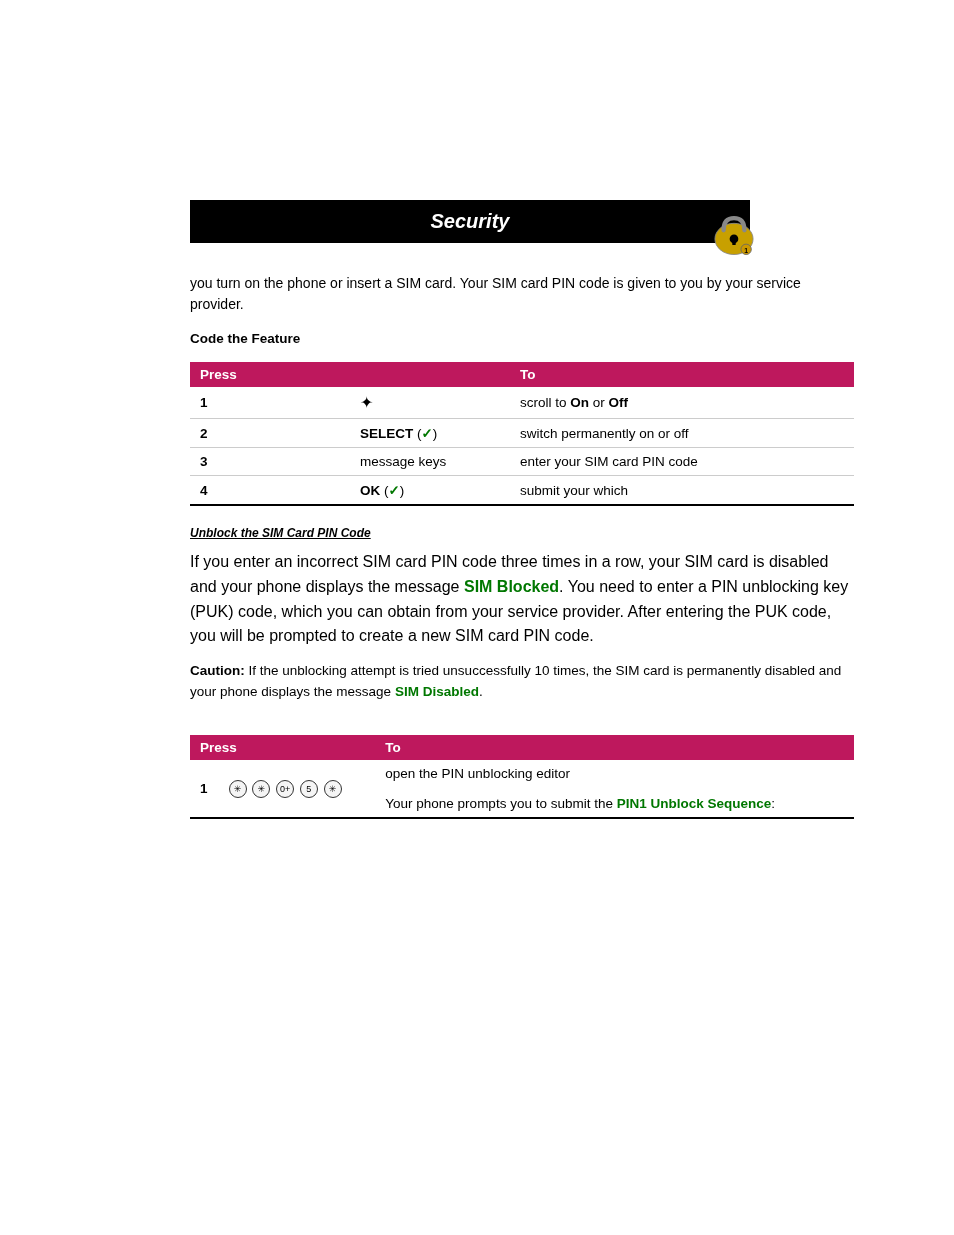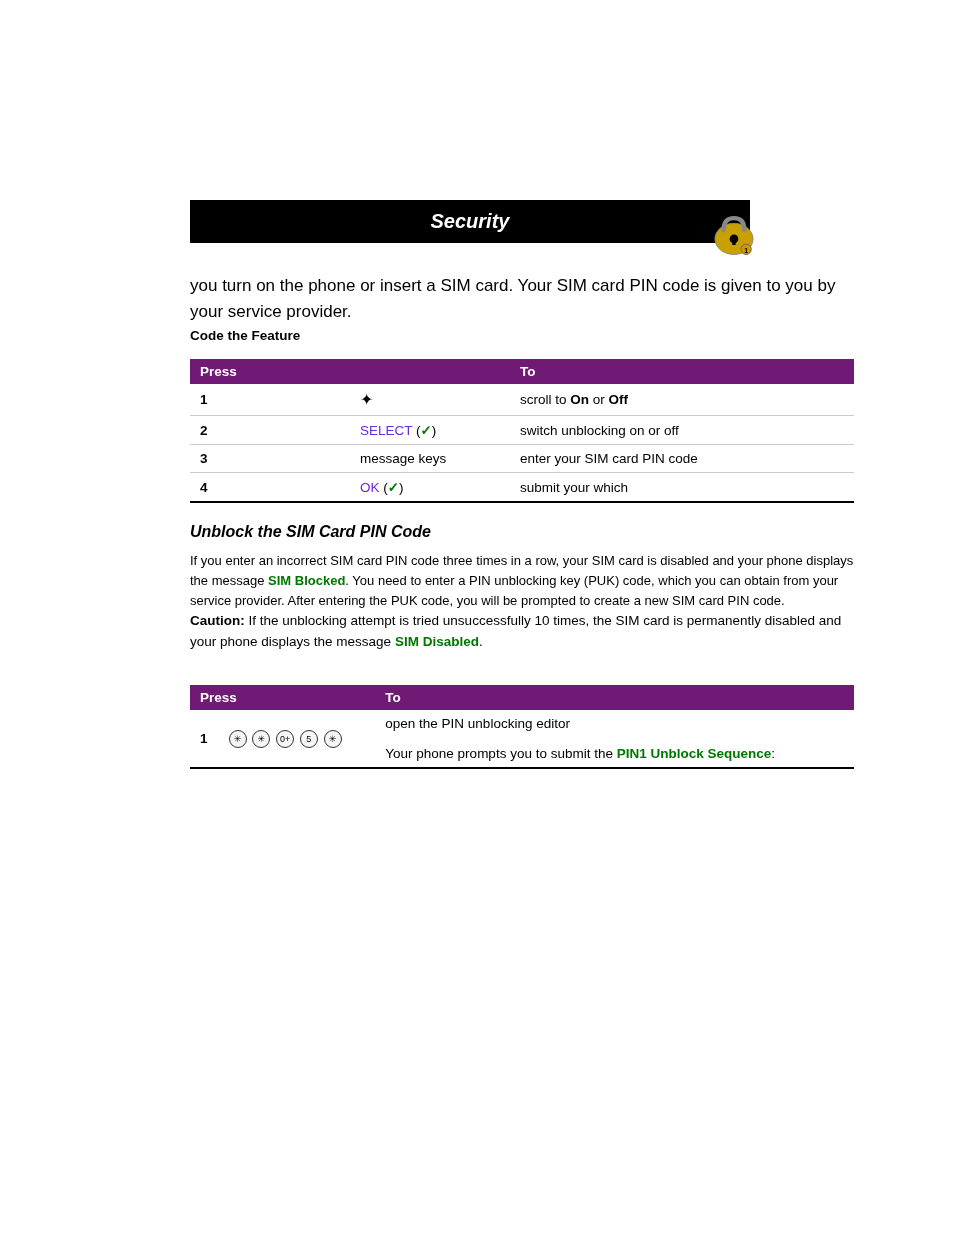--- a/index.html
+++ b/index.html
@@ -54,23 +54,23 @@
     }
 
     
     .content {
       margin-left: 190px;
       margin-right: 100px;
       margin-top: 30px;
     }
 
     .intro-text {
-      font-size: 17px;
+      font-size: 14px;
       line-height: 1.5;
-      margin-bottom: 4px;
+      margin-bottom: 16px;
     }
 
     
     .find-feature {
       display: flex;
       align-items: flex-start;
       margin-bottom: 16px;
       gap: 16px;
     }
 
@@ -102,21 +102,21 @@
 
     
     .instruction-table {
       width: 100%;
       border-collapse: collapse;
       margin-bottom: 20px;
       font-size: 13.5px;
     }
 
     .instruction-table thead tr {
-      background: #701a75;
+      background: #be185d;
       color: #ffffff;
     }
 
     .instruction-table thead th {
       padding: 5px 10px;
       text-align: left;
       font-weight: bold;
     }
 
     .instruction-table tbody tr {
@@ -135,36 +135,37 @@
     .step-num {
       font-weight: bold;
       width: 20px;
     }
 
     .press-col {
       width: 160px;
     }
 
     .highlight-green {
-      color: #6d28d9;
-      font-weight: normal;
+      color: #000000;
+      font-weight: bold;
     }
 
     
     .section-heading {
       font-style: italic;
       font-weight: bold;
+      font-size: 12px;
+      margin-bottom: 10px;
+      text-decoration: underline;
+    }
+
+    .body-text {
       font-size: 16px;
-      margin-bottom: 10px;
-    }
-
-    .body-text {
-      font-size: 13px;
       line-height: 1.55;
-      margin-bottom: 0;
+      margin-bottom: 12px;
     }
 
     .sim-blocked {
       color: #007700;
       font-weight: bold;
     }
 
     .caution-text {
       font-size: 13.5px;
       line-height: 1.55;
@@ -244,21 +245,21 @@
         <tr class="table-row">
           <td class="step-num press-col">1</td>
           <td class="press-col">
             <span class="dpad-icon">✦</span>
           </td>
           <td>scroll to <strong>On</strong> or <strong>Off</strong></td>
         </tr>
         <tr class="table-row">
           <td class="step-num">2</td>
           <td><span class="highlight-green">SELECT</span> (<span class="ok-key">✓</span>)</td>
-          <td>switch unblocking on or off</td>
+          <td>switch permanently on or off</td>
         </tr>
         <tr class="table-row">
           <td class="step-num">3</td>
           <td>message keys</td>
           <td>enter your SIM card PIN code</td>
         </tr>
         <tr class="table-row">
           <td class="step-num">4</td>
           <td><span class="highlight-green">OK</span> (<span class="ok-key">✓</span>)</td>
           <td>submit your which</td>

